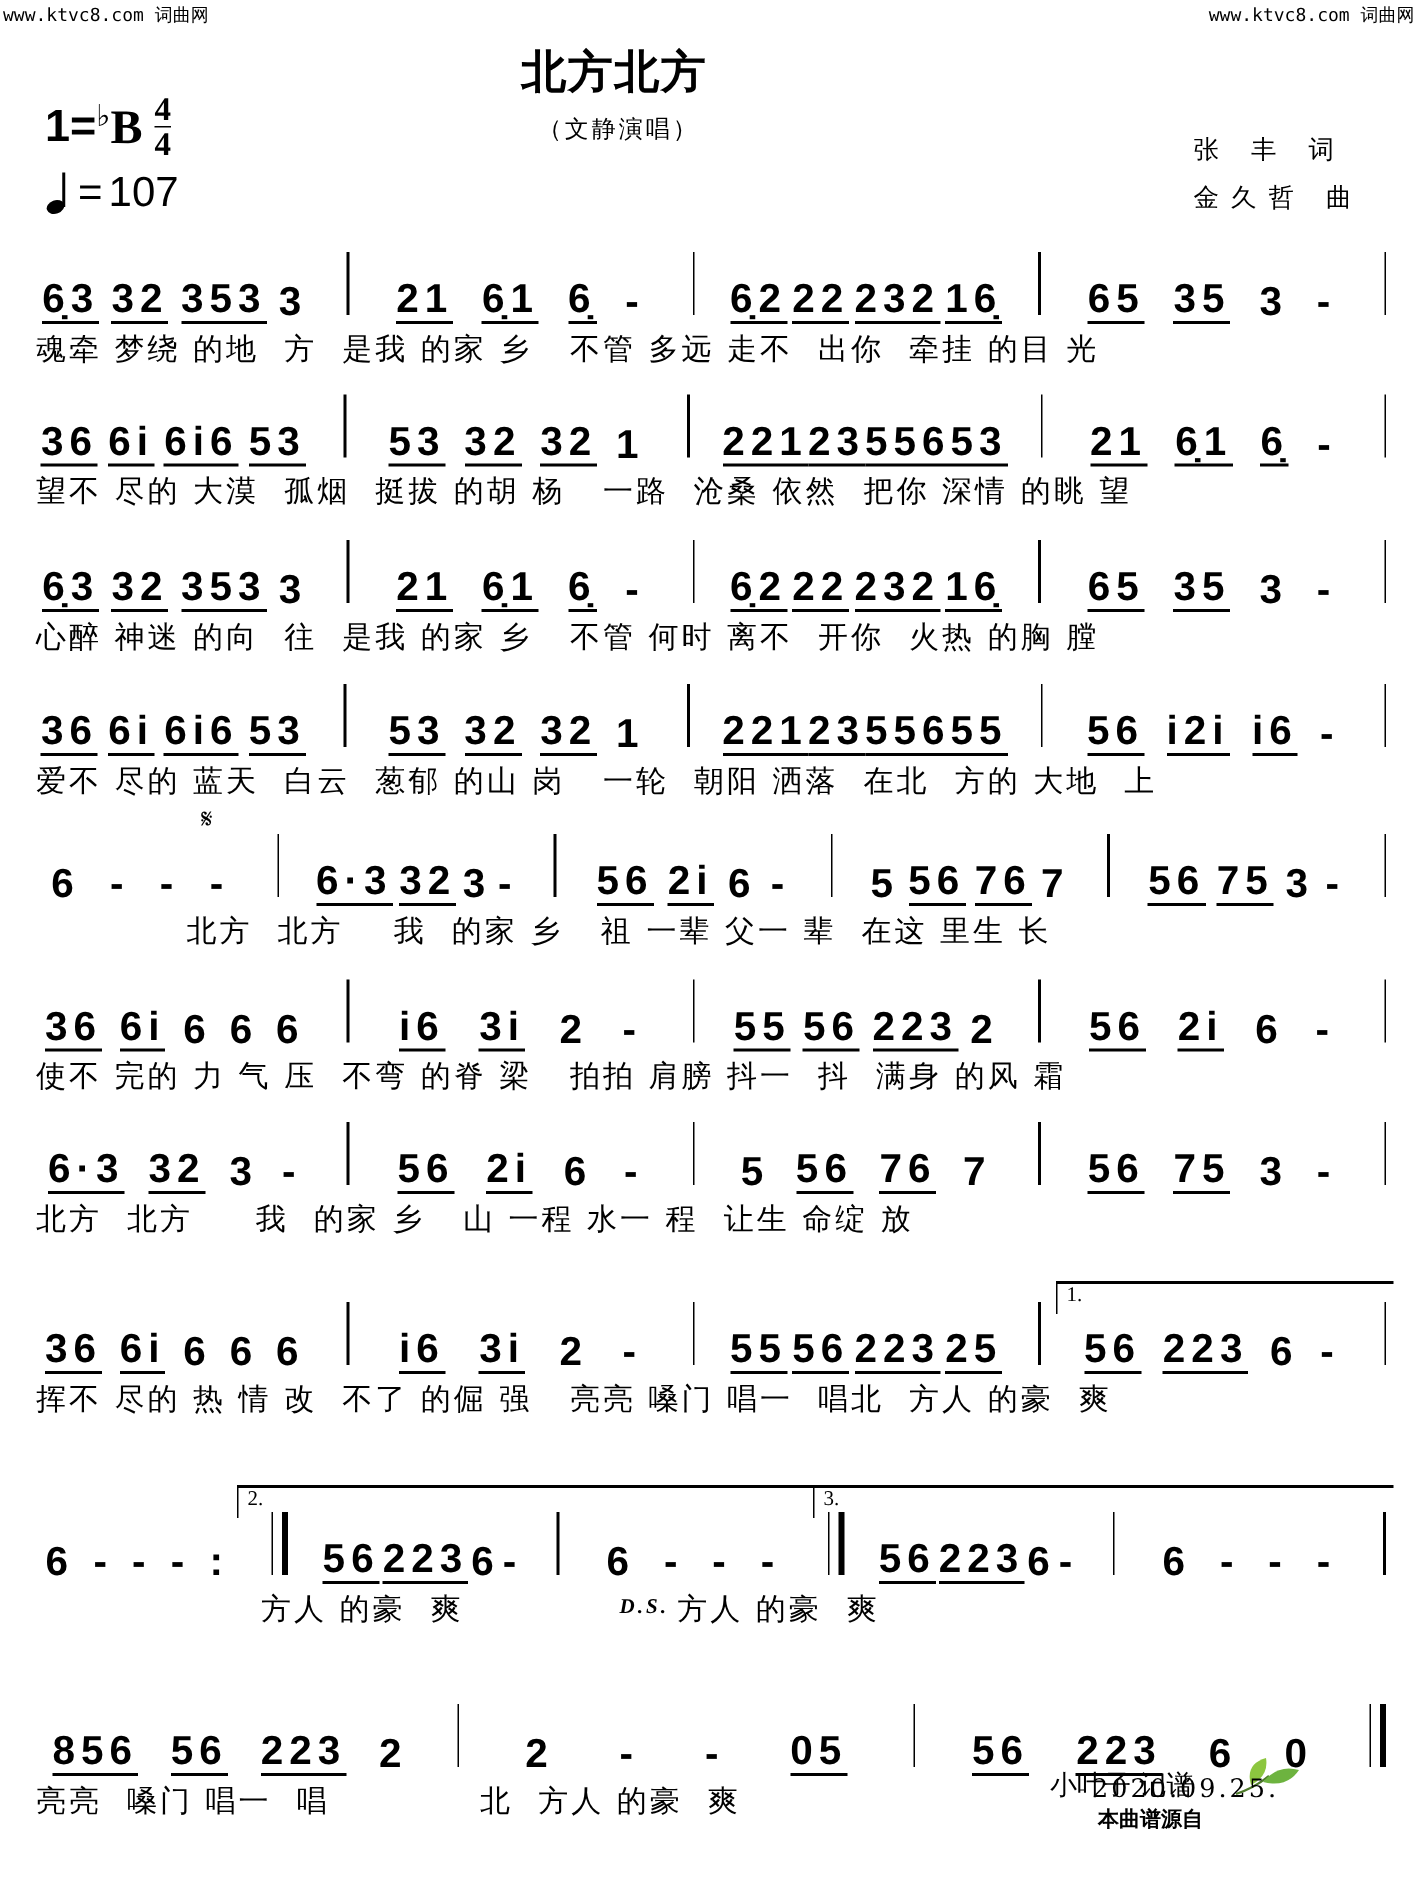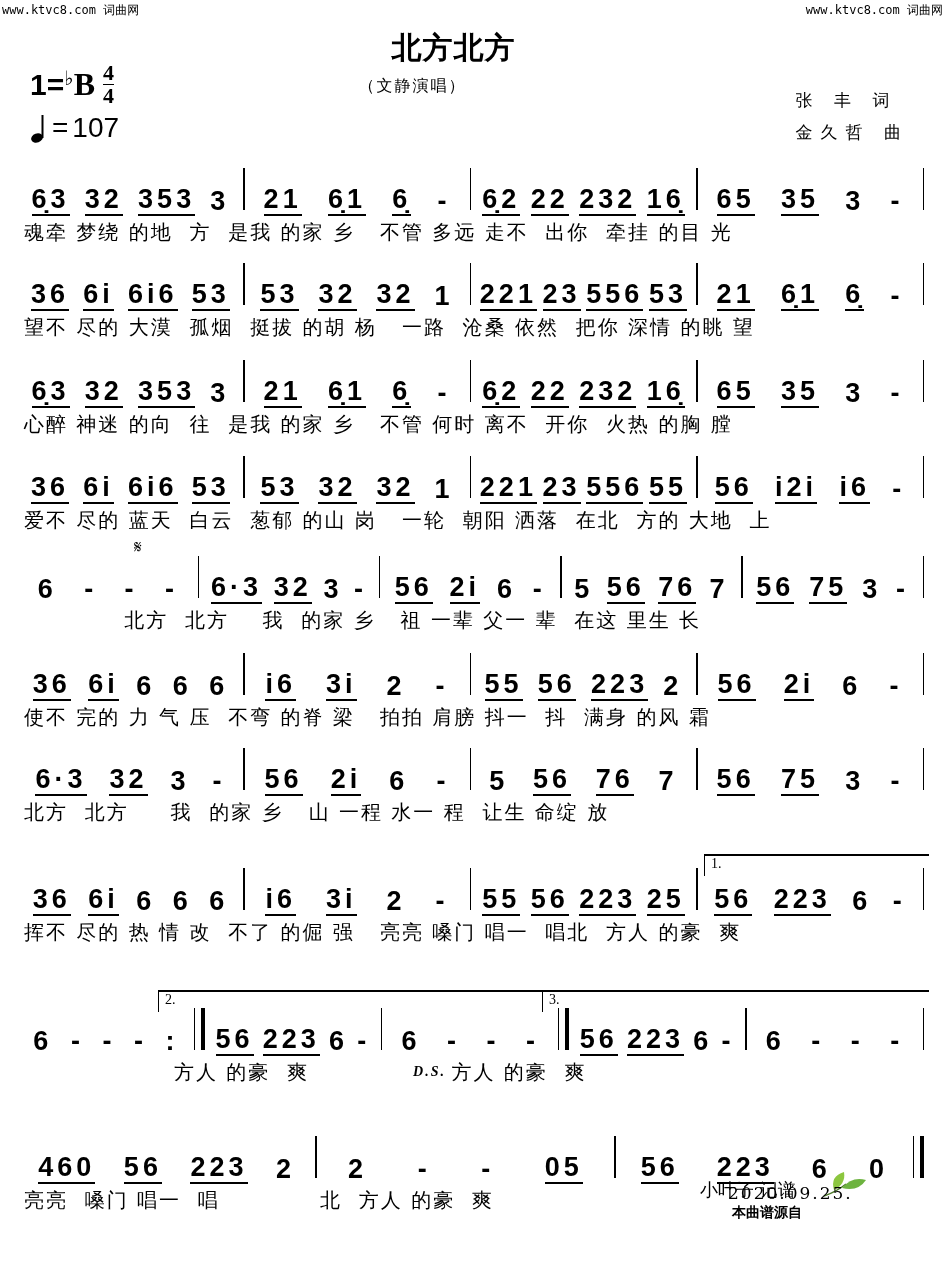--- a/index.html
+++ b/index.html
@@ -1,29 +1,29 @@
 <!DOCTYPE html>
 <html><head>
 <meta charset="utf-8">
 <style>
   html,body{margin:0;padding:0;background:#fff;}
   body{width:945px;height:1267px;position:relative;overflow:hidden;font-family:"DejaVu Sans","Liberation Sans",sans-serif;color:#000;}
   .wm{position:absolute;top:2px;font-family:"DejaVu Sans Mono","Liberation Mono",monospace;font-size:12px;}
   .wm-l{left:2px;} .wm-r{right:2px;}
-  .title{position:absolute;top:28px;left:0;width:819px;text-align:center;font-size:30px;font-weight:bold;letter-spacing:1px;margin-left:44px;}
+  .title{position:absolute;top:28px;left:0;width:819px;text-align:center;font-size:30px;font-weight:bold;letter-spacing:1px;}
   .singer{position:absolute;top:76px;left:0;width:825px;text-align:center;font-family:"DejaVu Serif","Liberation Serif",serif;font-size:16px;letter-spacing:2px;}
   .key{position:absolute;top:62px;left:30px;font-family:"Liberation Sans",sans-serif;font-size:30px;font-weight:bold;display:flex;align-items:center;}
   .key .flat{font-size:20px;vertical-align:top;margin-top:-14px;font-weight:normal;}
   .key .B{font-family:"Liberation Serif",serif;font-size:32px;}
   .frac{display:inline-flex;flex-direction:column;align-items:center;margin-left:8px;line-height:22px;font-size:22px;font-family:"Liberation Serif",serif;}
   .frac span:first-child{border-bottom:1px solid #000;}
   .tempo{position:absolute;top:112px;left:30px;font-size:28px;font-family:"Liberation Sans",sans-serif;display:flex;align-items:center;}
   .credits{position:absolute;top:84px;right:36px;font-family:"DejaVu Serif","Liberation Serif",serif;font-size:17px;line-height:32px;text-align:left;letter-spacing:8px;}
   .row{position:absolute;left:18px;width:906px;}
-  .notes{display:flex;align-items:flex-end;height:56px;}
+  .notes{display:flex;align-items:flex-end;height:56px;gap:16px;}
   .bar{display:flex;align-items:flex-end;justify-content:space-around;flex:1;padding:0 6px;position:relative;}
   .bl{width:1.5px;background:#000;height:42px;align-self:flex-end;margin-bottom:6px;}
   .dbl{width:6px;border-left:1.5px solid #000;border-right:4px solid #000;height:42px;align-self:flex-end;margin-bottom:6px;}
   .nt{font-family:"Liberation Sans",sans-serif;font-weight:bold;font-size:27px;line-height:30px;letter-spacing:4px;}
   .ul1{border-bottom:2px solid #000;}
   .lyr{display:flex;height:32px;align-items:center;font-size:20px;letter-spacing:2px;padding-left:6px;white-space:pre;}
   .volta{position:absolute;border-top:2px solid #000;border-left:1.5px solid #000;height:20px;font-family:"Liberation Serif",serif;font-size:14px;padding-left:6px;}
   .segno{position:absolute;font-family:"DejaVu Serif",serif;font-size:18px;}
   .ds{font-family:"Liberation Serif",serif;font-style:italic;font-weight:bold;font-size:14px;}
   .footer-sig{position:absolute;left:700px;top:1178px;font-family:"DejaVu Serif","Liberation Serif",serif;font-size:18px;}
@@ -379,21 +379,21 @@
         </div>
         <div class="bl"></div>
       </div>
       <div class="lyr"><span style="margin-left: 150px;">方人 的豪  爽</span><span class="ds" style="margin-left: 104px;">D.S. </span><span>方人 的豪  爽</span></div>
       <div class="volta" style="left: 140px; width: 378px; top: -10px;">2.</div>
       <div class="volta" style="left: 524px; width: 380px; top: -10px;">3.</div>
     </div>
     <div class="row" style="top: 1128px;">
       <div class="notes">
         <div class="bar">
-          <span class="nt ul1">460</span>
+          <span class="nt ul1">856</span>
           <span class="nt ul1">56</span>
           <span class="nt ul1">223</span>
           <span class="nt">2</span>
         </div>
         <div class="bl"></div>
         <div class="bar">
           <span class="nt">2</span>
           <span class="nt">-</span>
           <span class="nt">-</span>
           <span class="nt ul1">05</span>

